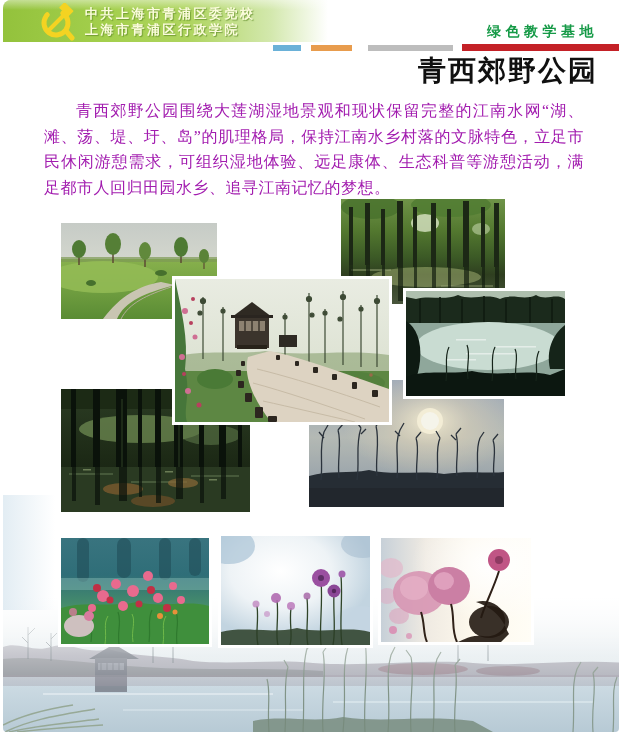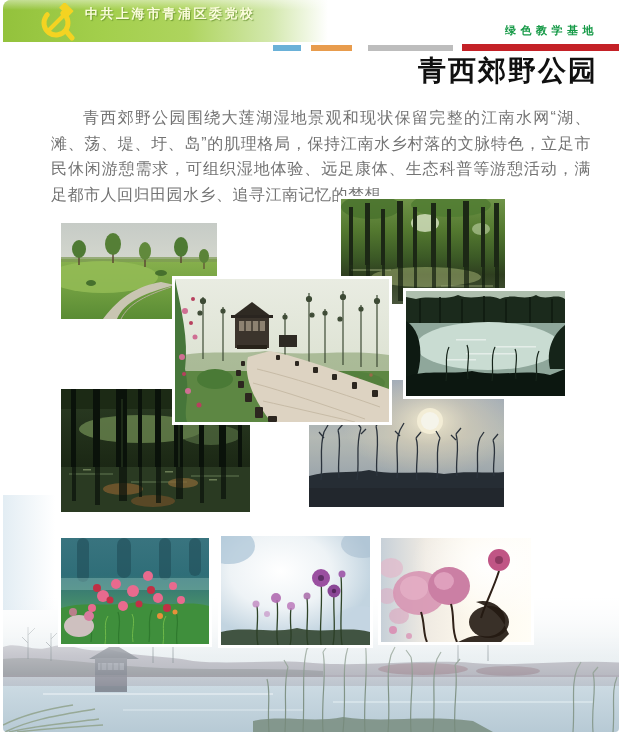--- a/index.html
+++ b/index.html
@@ -21,37 +21,37 @@
   }
   .emblem{position:absolute;left:33px;top:3px;width:42px;height:38px;}
   .org{position:absolute;left:82px;top:6px;line-height:16px;}
   .org-line{
     font-size:13px;font-weight:bold;letter-spacing:2.5px;color:#fbfcdc;
     text-shadow:1px 1px 1px rgba(96,140,40,.75);white-space:nowrap;
   }
   
   .badge{
     position:absolute;top:23px;right:21px;
-    font-size:11px;font-weight:bold;letter-spacing:4.5px;color:#169a47;white-space:nowrap;
+    font-size:14px;font-weight:bold;letter-spacing:4.5px;color:#169a47;white-space:nowrap;
   }
   .bar{position:absolute;top:45px;height:6px;}
   .bar-blue{left:270px;width:28px;background:#6ab1d8;}
   .bar-orange{left:308px;width:41px;background:#e89c4d;}
   .bar-gray{left:365px;width:85px;background:#bdbdbd;}
   .bar-red{left:459px;width:163px;top:44px;height:7px;background:#c42127;}
   
   .title{
     position:absolute;top:52px;right:21px;margin:0;
     font-family:"Liberation Serif",serif;font-size:28px;font-weight:600;
     letter-spacing:2px;color:#101010;white-space:nowrap;
   }
   .body-text{
-    position:absolute;left:41px;top:98px;width:540px;margin:7px;
-    font-family:Liberation Sans, sans-serif;font-size:16px;line-height:25.5px;
-    letter-spacing:.5px;color:#737373;text-align:justify;text-indent:2em;
+    position:absolute;left:41px;top:98px;width:540px;margin:0;
+    font-family:Liberation Serif, serif;font-size:16px;line-height:25.5px;
+    letter-spacing:.5px;color:#a21caf;text-align:justify;text-indent:2em;
   }
   
   .photo{
     position:absolute;margin:0;box-sizing:border-box;border:3px solid #ffffff;
     overflow:hidden;background:#9aa49a;
   }
   .photo svg{display:block;width:100%;height:100%;}
   #ph-sunset{left:303px;top:377px;width:201px;height:133px;z-index:1;}
   #ph-path{left:55px;top:220px;width:162px;height:102px;z-index:2;}
   #ph-trees-right{left:335px;top:196px;width:170px;height:111px;z-index:2;}
@@ -84,20 +84,21 @@
         <g fill="none" stroke="#f4d322" stroke-linecap="round">
           <circle cx="20" cy="20" r="12" stroke-width="5" stroke-dasharray="58 18" transform="rotate(-55 20 20)"></circle>
           <line x1="30" y1="28" x2="36" y2="35" stroke-width="5"></line>
           <line x1="13" y1="27" x2="31" y2="9" stroke-width="4"></line>
         </g>
         <rect x="24" y="2" width="13" height="8" rx="1" fill="#f4d322" transform="rotate(45 30 6)"></rect>
       </svg>
     </span>
     <div class="org">
       <div class="org-line">中共上海市青浦区委党校</div>
+      <div class="org-line">上海市青浦区行政学院</div>
     </div>
   </header>
 
   <div class="badge">绿色教学基地</div>
 
   <div class="bar bar-blue" style="background-color: rgb(106, 177, 216);"></div>
   <div class="bar bar-orange" style="background-color: rgb(232, 156, 77);"></div>
   <div class="bar bar-gray" style="background-color: rgb(189, 189, 189);"></div>
   <div class="bar bar-red" style="background-color: rgb(196, 33, 39);"></div>
 

